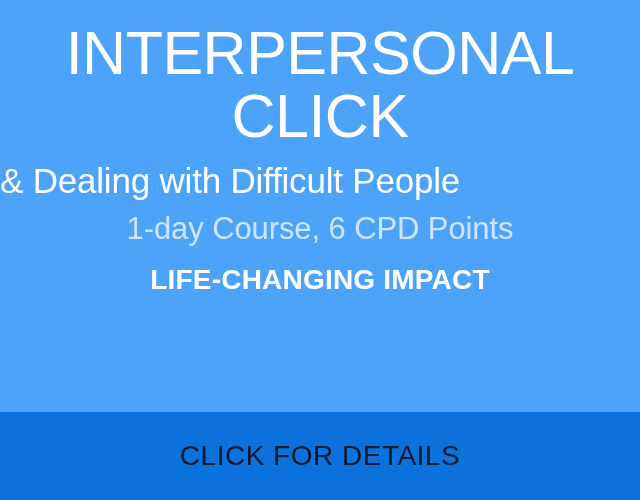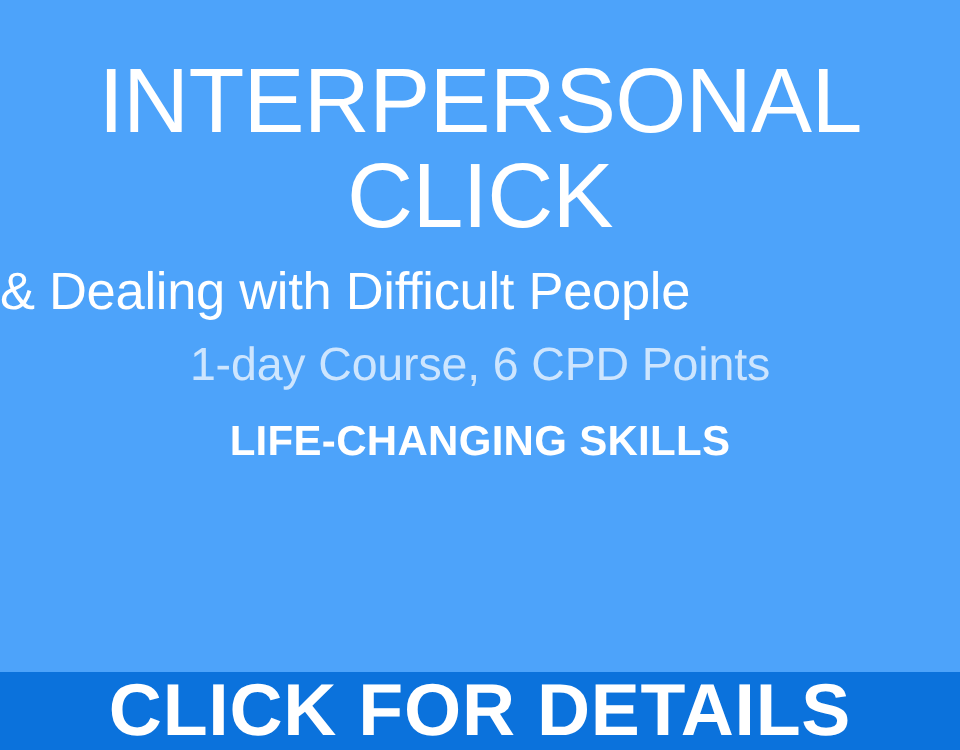--- a/index.html
+++ b/index.html
@@ -26,22 +26,22 @@
     overflow: hidden;
   }
 
   .ad-body {
     flex: 0 0 412px;
     height: 412px;
     display: flex;
     flex-direction: column;
     align-items: center;
     justify-content: flex-start;
+    padding-top: 22px;
     box-sizing: border-box;
-    margin-top: 36px;
   }
 
   .headline {
     width: 100%;
     text-align: center;
     color: #ffffff;
     font-size: 61px;
     line-height: 63px;
     font-weight: 400;
     letter-spacing: -0.5px;
@@ -89,23 +89,23 @@
 
   .cta-bar {
     flex: 1 1 auto;
     background: #0b72dc;
     display: flex;
     align-items: center;
     justify-content: center;
   }
 
   .cta-label {
-    color: #ffffff;
-    font-size: 49px;
-    font-weight: 700;
+    color: #0f172a;
+    font-size: 28px;
+    font-weight: 400;
     letter-spacing: 0.5px;
     line-height: 44px;
     white-space: nowrap;
   }
 </style>
 </head>
 <body>
 
 <div class="ad-banner">
 
@@ -113,21 +113,21 @@
 
     <div class="headline">INTERPERSONAL</div>
 
     <div class="headline headline-line2">CLICK</div>
 
     <div class="subhead">&amp; Dealing with Difficult People</div>
 
     <div class="detail-line">1-day Course, 6 CPD Points</div>
 
 
-    <div class="impact-line">LIFE-CHANGING SKILLS</div>
+    <div class="impact-line">LIFE-CHANGING IMPACT</div>
 
   </div>
 
   <div class="cta-bar">
     <span class="cta-label">CLICK FOR DETAILS</span>
   </div>
 
 </div>
 
 </body></html>

